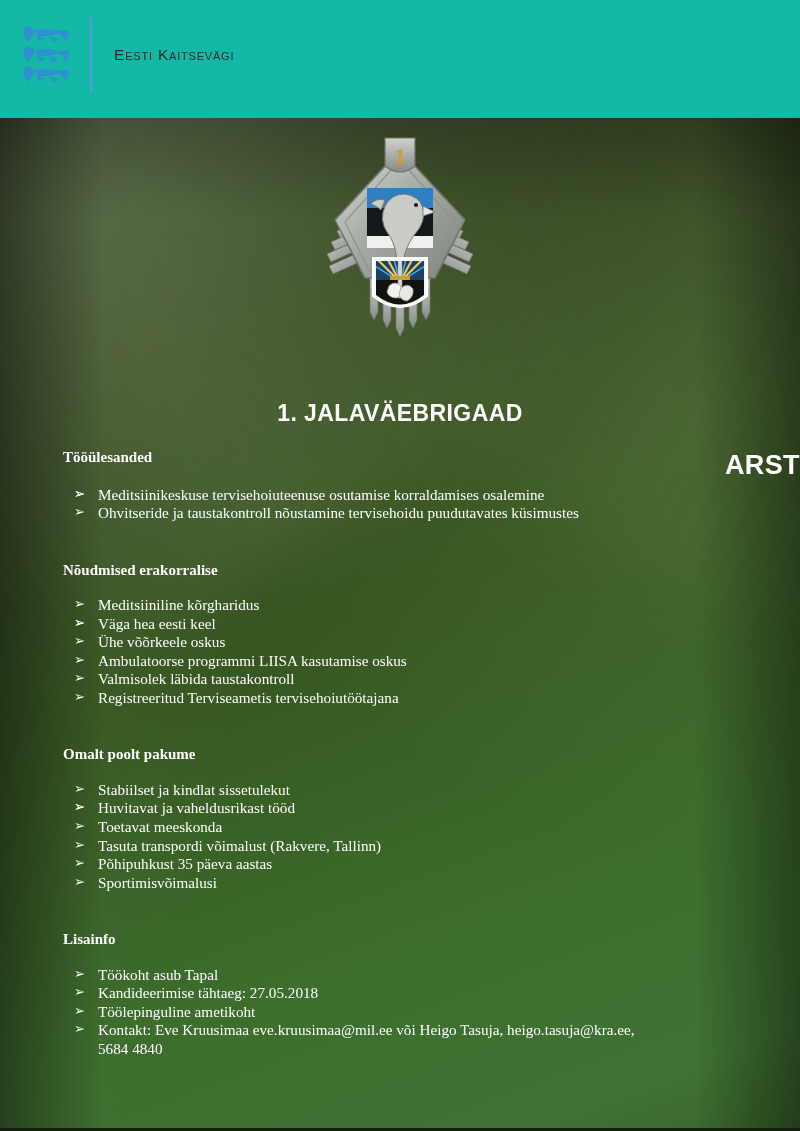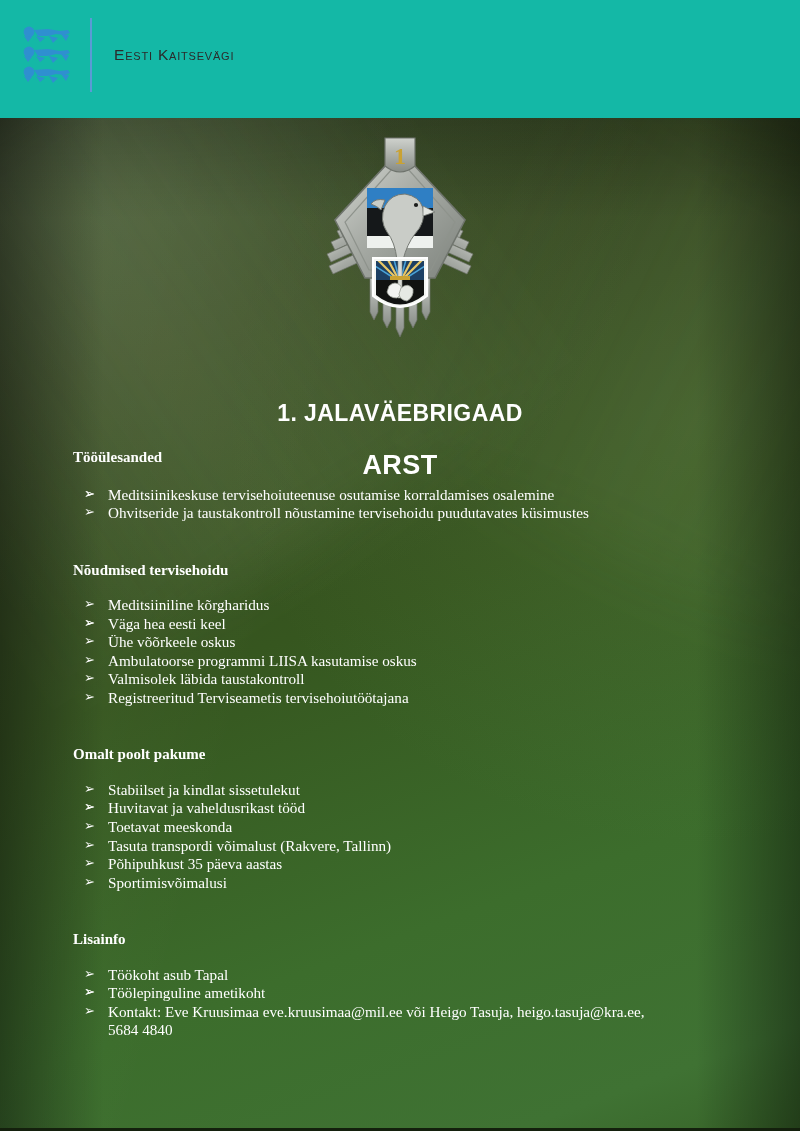--- a/index.html
+++ b/index.html
@@ -140,26 +140,27 @@
     line-height: 1.1;
   }
   .title-sub {
     font-family: "Liberation Sans", sans-serif;
     font-weight: bold;
     font-size: 27px;
     color: #ffffff;
     margin-top: 25px;
     letter-spacing: 0.4px;
     line-height: 1.1;
+    text-align: right;
   }
 
   
   .content {
     position: absolute;
-    left: 16px;
+    left: 6px;
     top: 330px;
     width: 712px;
     color: #ffffff;
   }
   .section {
     margin-bottom: 0;
   }
   .section-heading {
     font-family: "Liberation Serif", serif;
     font-weight: bold;
@@ -359,21 +360,21 @@
           <li>
             <span class="arrow">➢</span>
             <span class="txt">Ohvitseride ja taustakontroll nõustamine tervisehoidu puudutavates küsimustes</span>
           </li>
         </ul>
       </div>
 
       <div class="sec-gap-2"></div>
 
       <div class="section">
-        <div class="section-heading">Nõudmised tervisehoidu</div>
+        <div class="section-heading">Nõudmised erakorralise</div>
         <div class="sec-gap-3"></div>
         <ul class="bullets">
           <li>
             <span class="arrow">➢</span>
             <span class="txt">Meditsiiniline kõrgharidus</span>
           </li>
           <li>
             <span class="arrow">➢</span>
           </li>
           <li>
@@ -440,20 +441,21 @@
       <div class="section">
         <div class="section-heading">Lisainfo</div>
         <div class="sec-gap-3"></div>
         <ul class="bullets">
           <li>
             <span class="arrow">➢</span>
             <span class="txt">Töökoht asub Tapal</span>
           </li>
           <li>
             <span class="arrow">➢</span>
+            <span class="txt">Kandideerimise tähtaeg: 27.05.2018</span>
           </li>
           <li>
             <span class="arrow">➢</span>
             <span class="txt">Töölepinguline ametikoht</span>
           </li>
           <li>
             <span class="arrow">➢</span>
             <span class="txt"><span>Kontakt: Eve Kruusimaa eve.kruusimaa@mil.ee </span><span class="bold-inline">või</span><span> Heigo Tasuja, heigo.tasuja@kra.ee, 5684 4840</span></span>
           </li>
         </ul>

